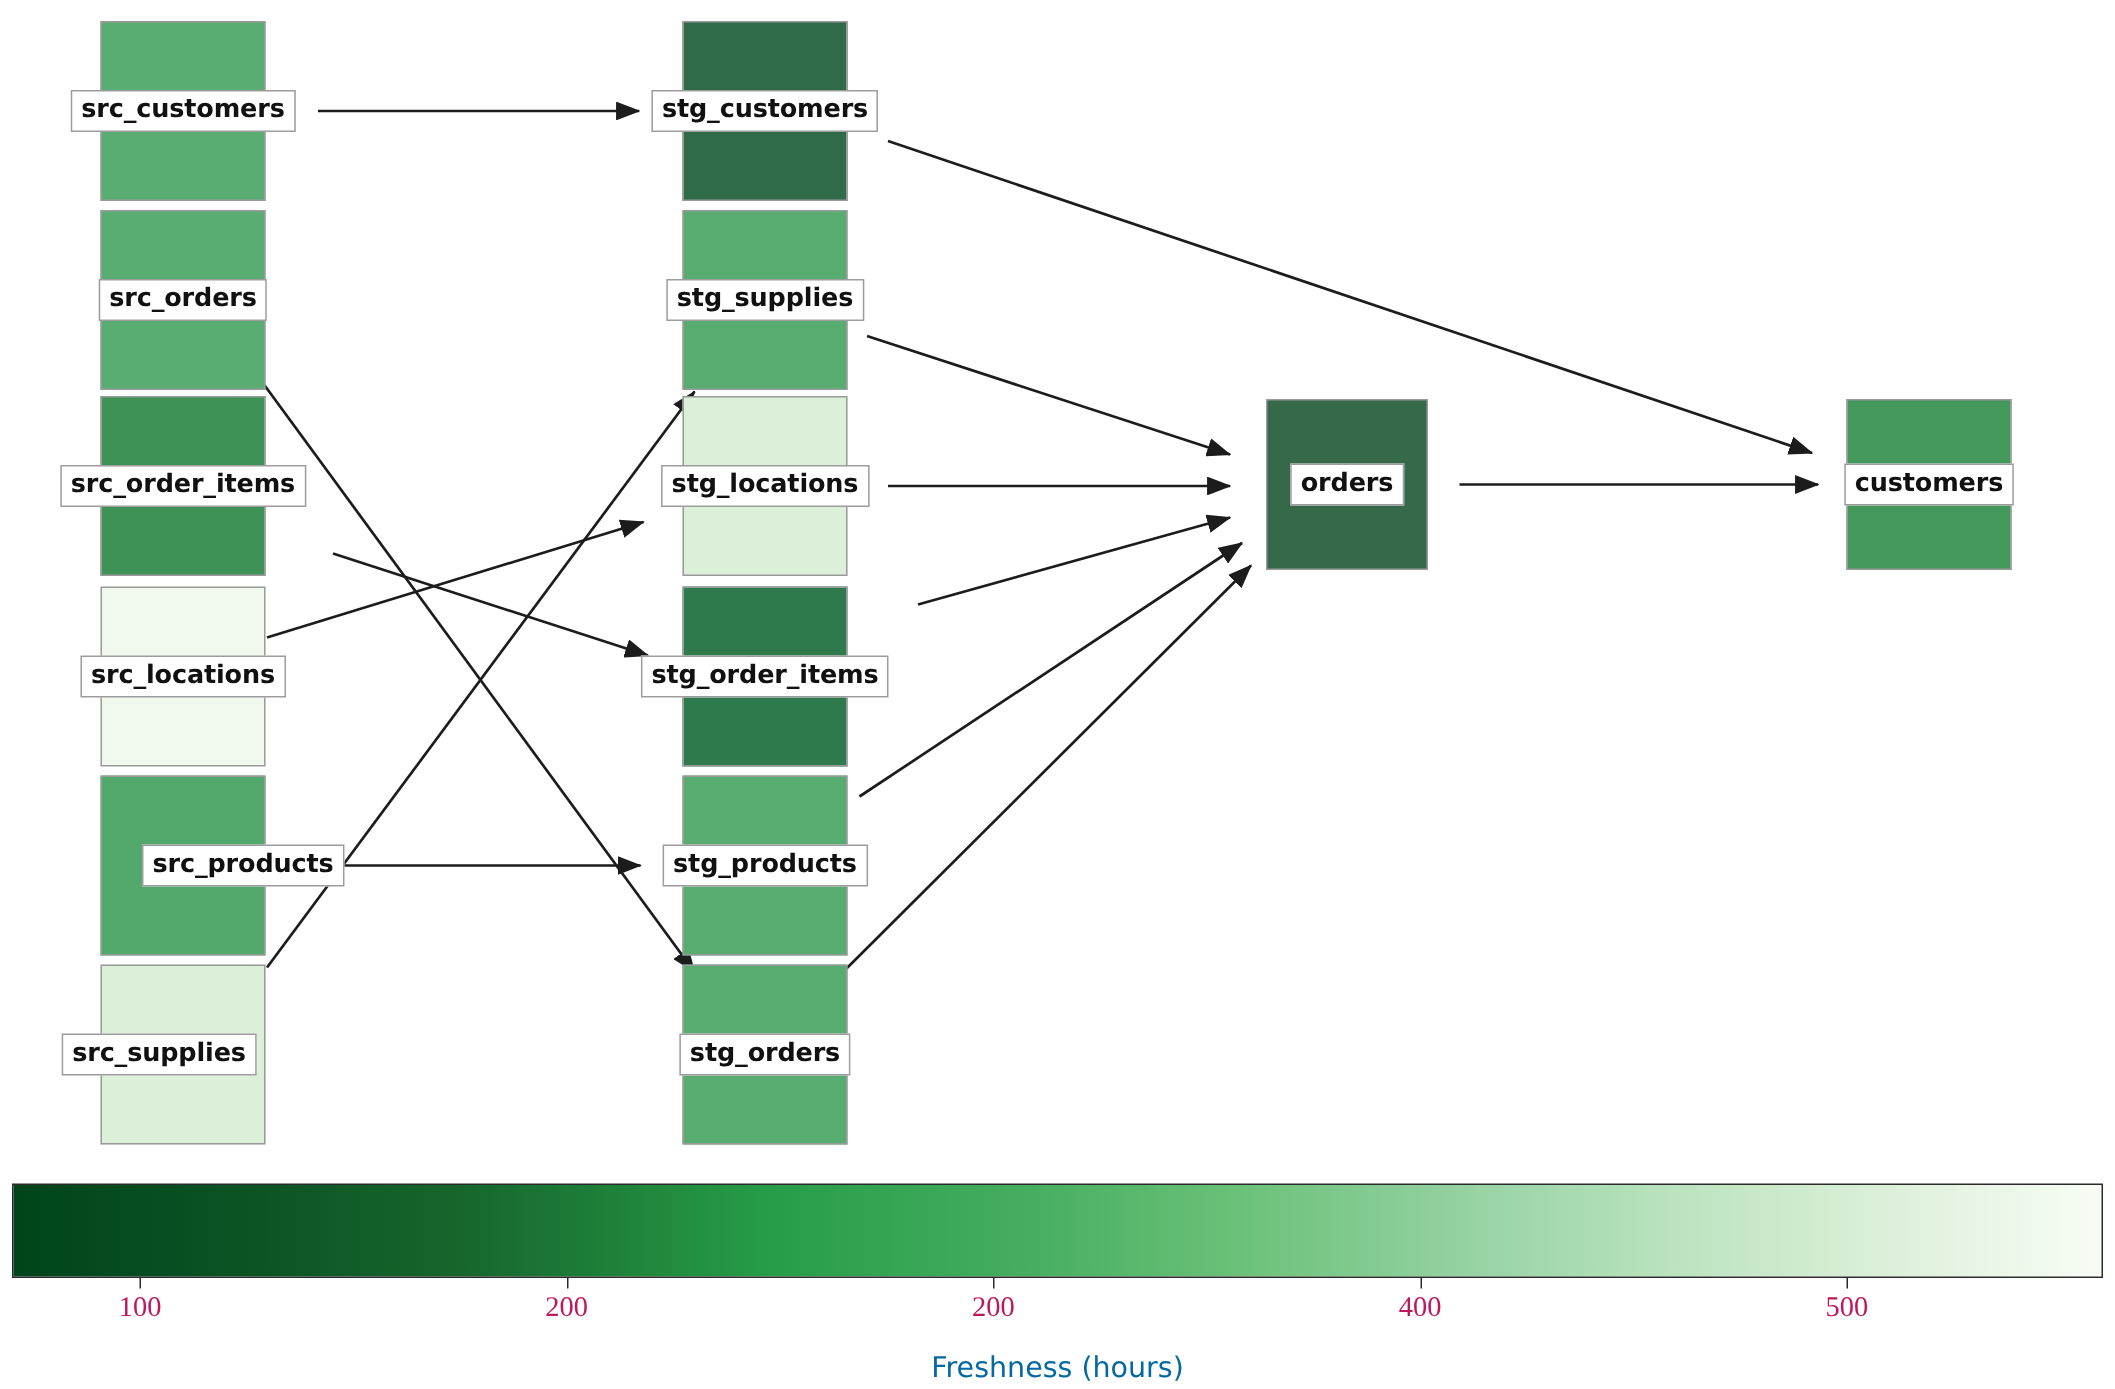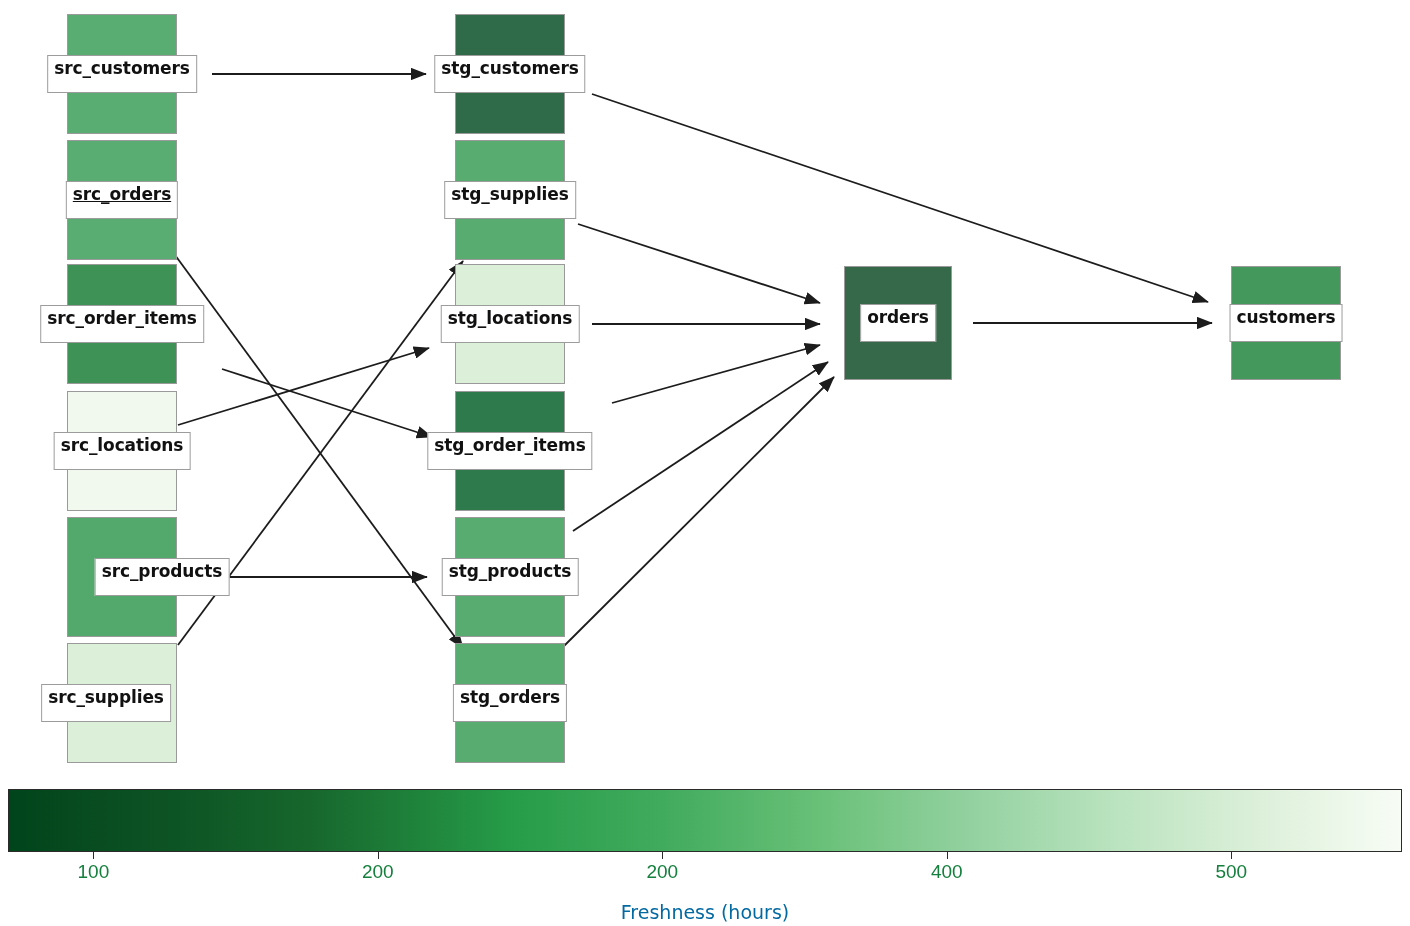--- a/index.html
+++ b/index.html
@@ -47,21 +47,21 @@
 
   .node-label {
     position: absolute;
     box-sizing: border-box;
     background: #ffffff;
     border: 1px solid #9c9c9c;
     color: #111111;
     font-weight: bold;
     font-size: 17px;
     line-height: 17px;
-    padding: 4px 6px 15px 6px;
+    padding: 4px 6px 5px 6px;
     white-space: nowrap;
     transform: translate(-50%, -50%);
     font-family: "DejaVu Sans", "Liberation Sans", sans-serif;
     letter-spacing: -0.1px;
   }
 
   
   .cbar-wrap {
     position: absolute;
     left: 8px;
@@ -108,23 +108,23 @@
     width: 1px;
     height: 7px;
     background: #2b2b2b;
   }
   .tick .ticklabel {
     position: absolute;
     top: 9px;
     left: 0;
     transform: translateX(-50%);
     font-size: 19px;
-    color: #15803d;
+    color: #be185d;
     white-space: nowrap;
-    font-family: Liberation Sans, sans-serif;
+    font-family: Liberation Serif, serif;
   }
   .cbar-title {
     position: absolute;
     top: 112px;
     left: 697px;
     transform: translateX(-50%);
     font-size: 19px;
     color: #0369a1;
     white-space: nowrap;
     font-family: "DejaVu Sans", "Liberation Sans", sans-serif;
@@ -155,21 +155,21 @@
           <line x1="612" y1="403" x2="820" y2="345" stroke="#1c1c1c" stroke-width="1.8" marker-end="url(#arrowhead)"></line>
           <line x1="573" y1="531" x2="828" y2="362" stroke="#1c1c1c" stroke-width="1.8" marker-end="url(#arrowhead)"></line>
           <line x1="562" y1="648" x2="834" y2="377" stroke="#1c1c1c" stroke-width="1.8" marker-end="url(#arrowhead)"></line>
           <line x1="973" y1="323" x2="1212" y2="323" stroke="#1c1c1c" stroke-width="1.8" marker-end="url(#arrowhead)"></line>
         </g>
     </svg>
     <div id="node-group">
         <div class="node" style="left: 67px; top: 14px; width: 110px; height: 120px; background: rgb(90, 173, 114);"></div>
         <div class="node-label" style="left: 122px; top: 74px;">src_customers</div>
         <div class="node" style="left: 67px; top: 140px; width: 110px; height: 120px; background: rgb(90, 173, 114);"></div>
-        <div class="node-label" style="left: 122px; top: 200px; text-decoration: underline;">src_orders</div>
+        <div class="node-label" style="left: 122px; top: 200px;">src_orders</div>
         <div class="node" style="left: 67px; top: 264px; width: 110px; height: 120px; background: rgb(63, 146, 86);"></div>
         <div class="node-label" style="left: 122px; top: 324px;">src_order_items</div>
         <div class="node" style="left: 67px; top: 391px; width: 110px; height: 120px; background: rgb(241, 249, 238);"></div>
         <div class="node-label" style="left: 122px; top: 451px;">src_locations</div>
         <div class="node" style="left: 67px; top: 517px; width: 110px; height: 120px; background: rgb(83, 169, 107);"></div>
         <div class="node-label" style="left: 122px; top: 577px; margin-left: 40px;">src_products</div>
         <div class="node" style="left: 67px; top: 643px; width: 110px; height: 120px; background: rgb(220, 239, 216);"></div>
         <div class="node-label" style="left: 106px; top: 703px;">src_supplies</div>
         <div class="node" style="left: 455px; top: 14px; width: 110px; height: 120px; background: rgb(47, 107, 73);"></div>
         <div class="node-label" style="left: 510px; top: 74px;">stg_customers</div>

